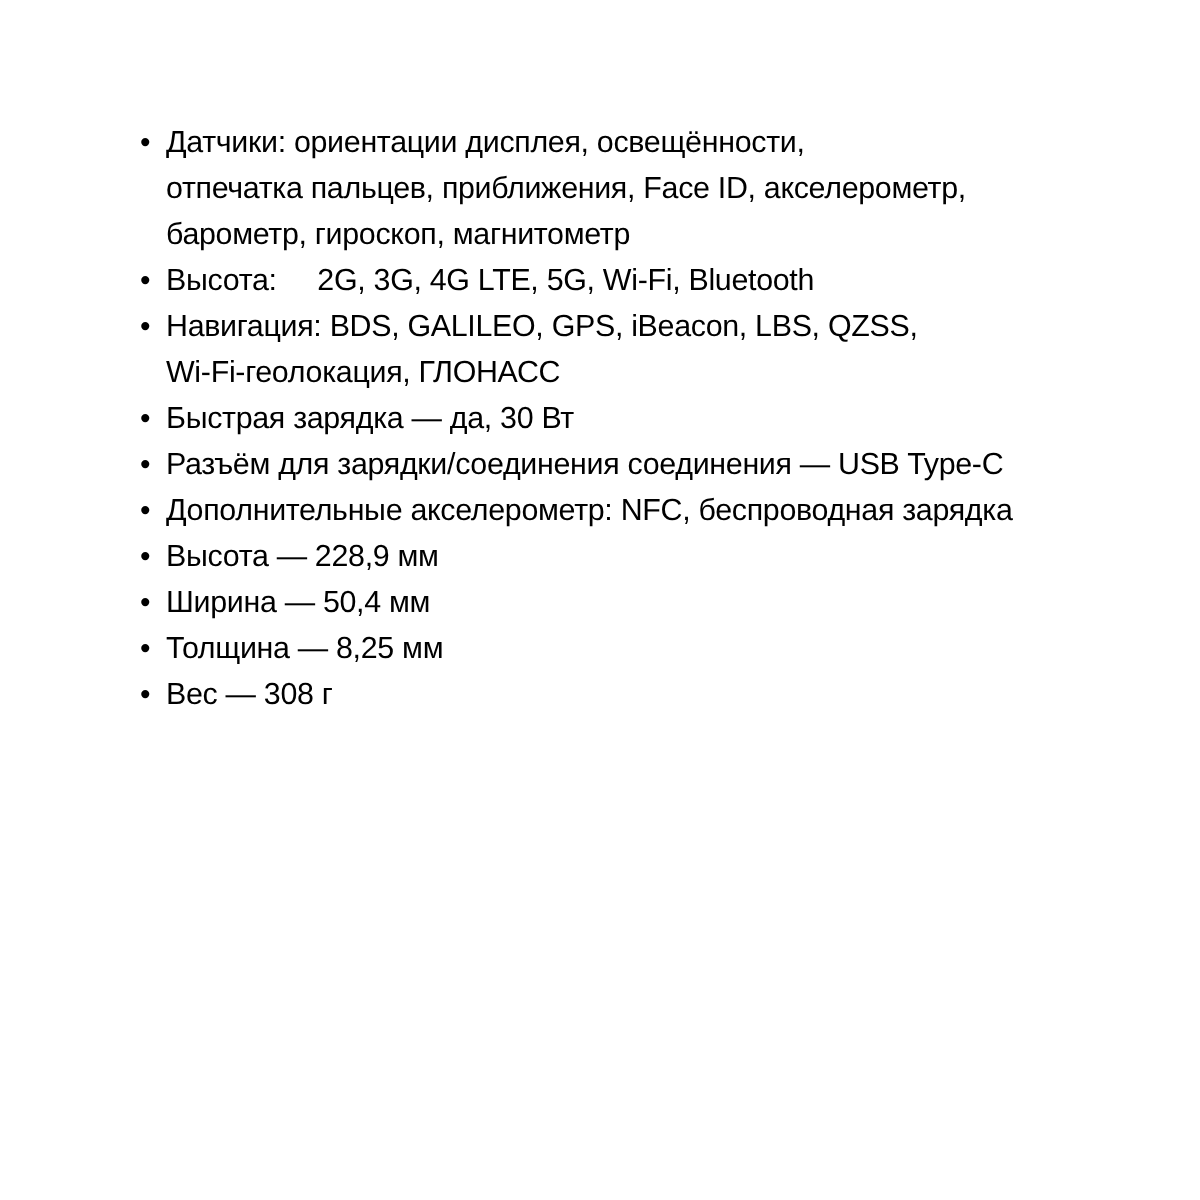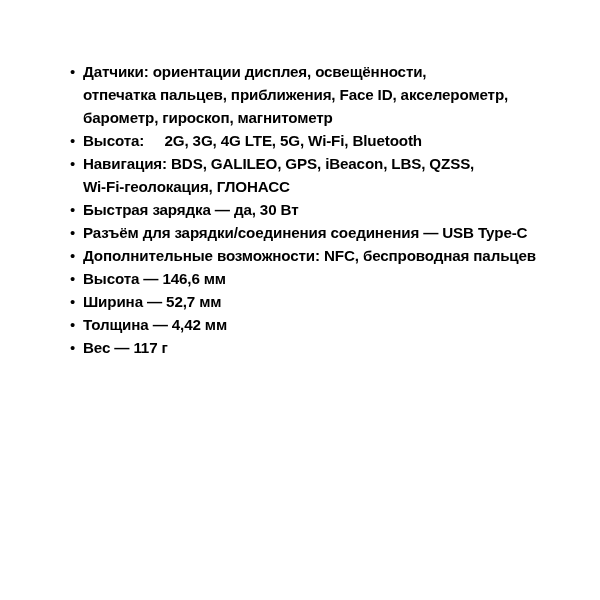--- a/index.html
+++ b/index.html
@@ -36,21 +36,20 @@
       position: absolute;
       left: 0;
       top: 0;
       width: 13px;
       font-size: 15px;
       line-height: 23px;
     }
     .spec-text {
       display: block;
       white-space: pre-wrap;
-      font-weight: bold;
     }
   </style>
 </head>
 <body>
 
 <ul class="spec-list">
   <li class="spec-item">
     <span class="bullet">•</span>
     <span class="spec-text">Датчики: ориентации дисплея, освещённости,
 отпечатка пальцев, приближения, Face ID, акселерометр,
@@ -68,31 +67,31 @@
   <li class="spec-item">
     <span class="bullet">•</span>
     <span class="spec-text">Быстрая зарядка — да, 30 Вт</span>
   </li>
   <li class="spec-item">
     <span class="bullet">•</span>
     <span class="spec-text">Разъём для зарядки/соединения соединения — USB Type-C</span>
   </li>
   <li class="spec-item">
     <span class="bullet">•</span>
-    <span class="spec-text">Дополнительные возможности: NFC, беспроводная пальцев</span>
+    <span class="spec-text">Дополнительные акселерометр: NFC, беспроводная зарядка</span>
   </li>
   <li class="spec-item">
     <span class="bullet">•</span>
-    <span class="spec-text">Высота — 146,6 мм</span>
+    <span class="spec-text">Высота — 228,9 мм</span>
   </li>
   <li class="spec-item">
     <span class="bullet">•</span>
-    <span class="spec-text">Ширина — 52,7 мм</span>
+    <span class="spec-text">Ширина — 50,4 мм</span>
   </li>
   <li class="spec-item">
     <span class="bullet">•</span>
-    <span class="spec-text">Толщина — 4,42 мм</span>
+    <span class="spec-text">Толщина — 8,25 мм</span>
   </li>
   <li class="spec-item">
     <span class="bullet">•</span>
-    <span class="spec-text">Вес — 117 г</span>
+    <span class="spec-text">Вес — 308 г</span>
   </li>
 </ul>
 
 </body></html>

